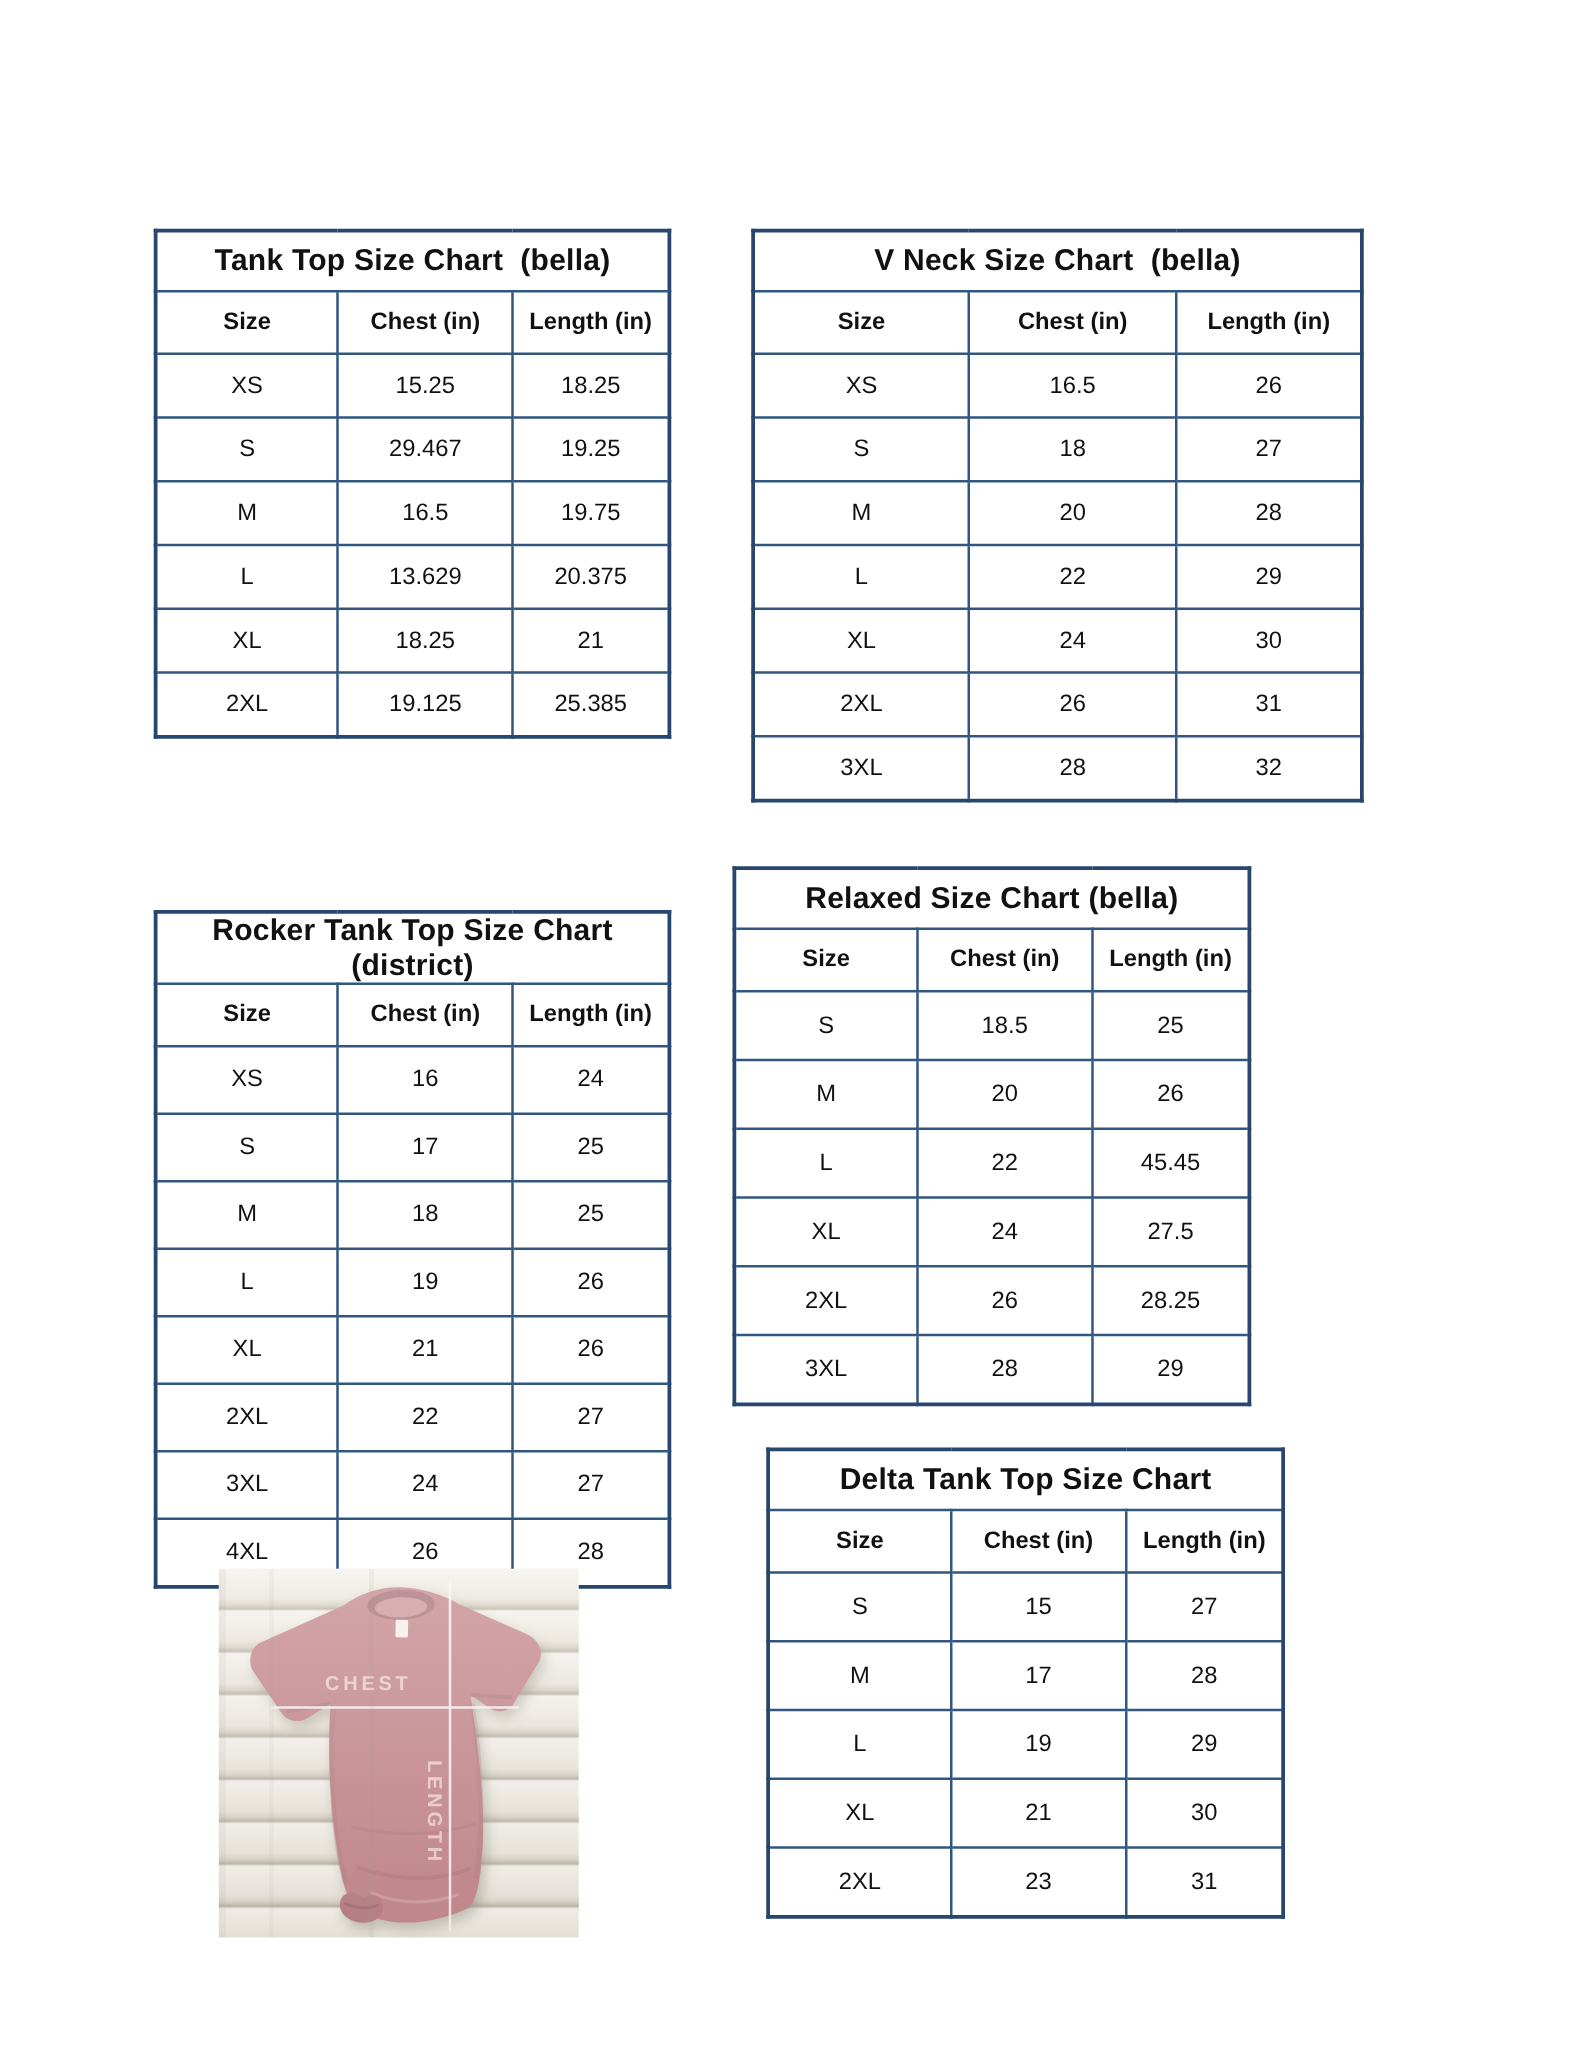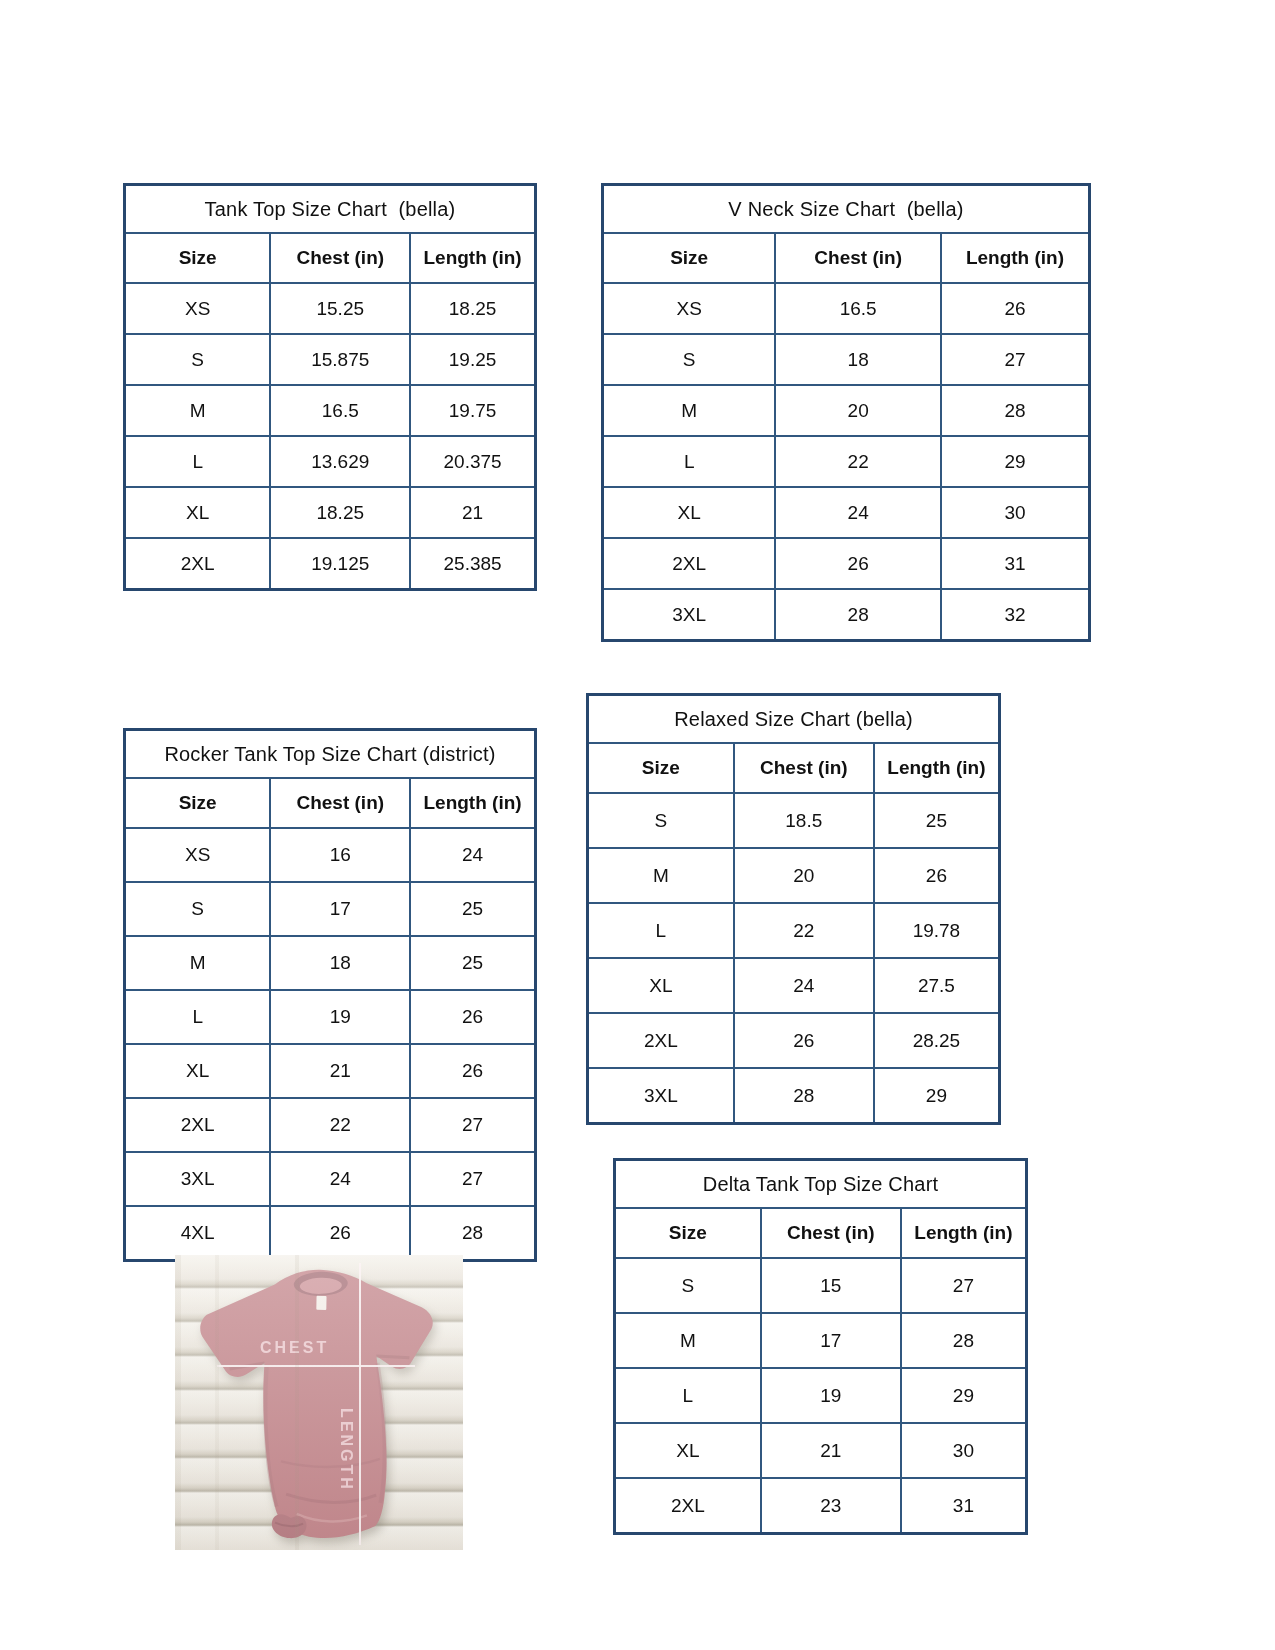--- a/index.html
+++ b/index.html
@@ -9,21 +9,21 @@
   }
   .size-table{position:absolute;}
   table.chart{
     width:100%;border-collapse:collapse;table-layout:fixed;
     border:3px solid #27476e;background:#ffffff;
   }
   table.chart td, table.chart th{
     border:2px solid #31577f;text-align:center;vertical-align:middle;padding:0;
     font-size:19px;color:#111111;line-height:1.15;
   }
-  table.chart th.title{height:46px;font-weight:normal;font-size:20px;letter-spacing:.2px;text-align:center;}
+  table.chart th.title{height:46px;font-weight:bold;font-size:24px;letter-spacing:.2px;text-align:center;}
   table.chart td.hdr{height:48px;font-weight:bold;}
   table.chart td.cell{height:var(--rowh,49px);}
   
   .photo{
     position:absolute;left:175px;top:1255px;width:288px;height:295px;margin:0;
     overflow:hidden;
     background:
       repeating-linear-gradient(180deg,
         #f5f2ec 0px,#f0ece4 12px,#eae5dc 24px,#d8d2c5 29px,#bdb7a9 32px,#f5f2ec 34px);
   }
@@ -67,21 +67,21 @@
             <td class="hdr">Chest (in)</td>
             <td class="hdr">Length (in)</td>
           </tr>
           <tr>
             <td class="cell">XS</td>
             <td class="cell">15.25</td>
             <td class="cell">18.25</td>
           </tr>
           <tr>
             <td class="cell">S</td>
-            <td class="cell">15.875</td>
+            <td class="cell">29.467</td>
             <td class="cell">19.25</td>
           </tr>
           <tr>
             <td class="cell">M</td>
             <td class="cell">16.5</td>
             <td class="cell">19.75</td>
           </tr>
           <tr>
             <td class="cell">L</td>
             <td class="cell">13.629</td>
@@ -238,21 +238,21 @@
             <td class="cell">25</td>
           </tr>
           <tr>
             <td class="cell">M</td>
             <td class="cell">20</td>
             <td class="cell">26</td>
           </tr>
           <tr>
             <td class="cell">L</td>
             <td class="cell">22</td>
-            <td class="cell">19.78</td>
+            <td class="cell">45.45</td>
           </tr>
           <tr>
             <td class="cell">XL</td>
             <td class="cell">24</td>
             <td class="cell">27.5</td>
           </tr>
           <tr>
             <td class="cell">2XL</td>
             <td class="cell">26</td>
             <td class="cell">28.25</td>

